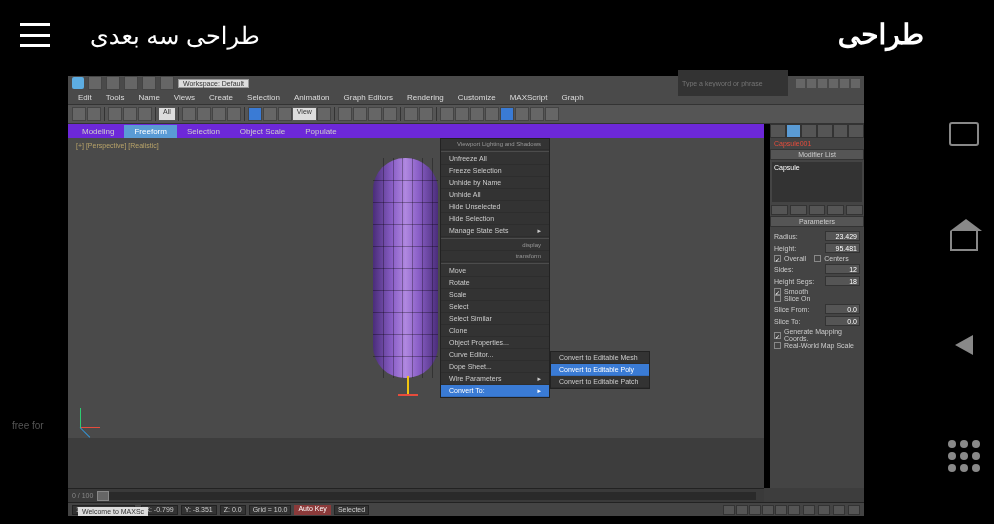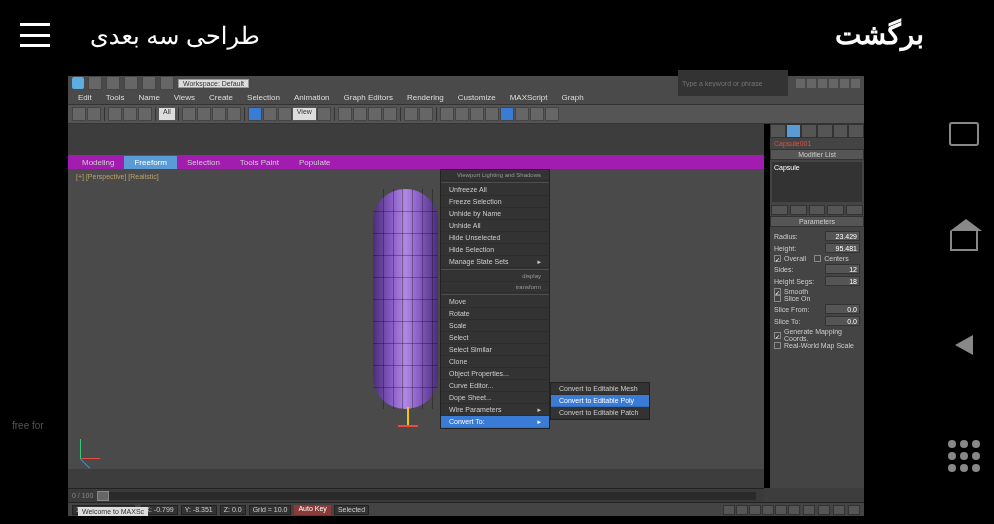--- a/index.html
+++ b/index.html
@@ -37,21 +37,21 @@
 .max-menubar span { padding: 0 6px; font-size: 8px; cursor: default; }
 
 
 .max-toolbar { height: 20px; background: #555; display: flex; align-items: center; padding: 0 4px; gap: 1px; border-top: 1px solid #333; border-bottom: 1px solid #333; }
 .tb-btn { width: 14px; height: 14px; background: #666; border: 1px solid #444; }
 .tb-btn.blue { background: #3a7bd5; }
 .tb-sep { width: 1px; height: 14px; background: #333; margin: 0 2px; }
 .tb-dd { background: #ddd; color: #333; font-size: 7px; padding: 0 4px; height: 12px; }
 
 
-.max-ribbon { height: 14px; background: #a21caf; display: flex; align-items: center; padding: 0 4px; color: #ccc; margin-top: 31px; }
+.max-ribbon { height: 14px; background: #6d28d9; display: flex; align-items: center; padding: 0 4px; color: #ccc; }
 .ribbon-tab { padding: 2px 10px; font-size: 8px; }
 .ribbon-tab.active { background: #5a9bd5; color: #fff; }
 
 
 .max-viewport { position: relative; height: 300px; background: #4a4a4a; }
 .vp-label { position: absolute; left: 8px; top: 4px; color: #b8a369; font-size: 7px; }
 .vp-axis { position: absolute; left: 12px; bottom: 10px; width: 30px; height: 30px; }
 .vp-axis .x { position: absolute; bottom: 0; left: 0; width: 20px; height: 1px; background: #e74c3c; }
 .vp-axis .y { position: absolute; bottom: 0; left: 0; width: 1px; height: 20px; background: #2ecc71; }
 .vp-axis .z { position: absolute; bottom: 0; left: 0; width: 14px; height: 1px; background: #3498db; transform: rotate(45deg); transform-origin: left; }
@@ -113,21 +113,21 @@
 <body>
 
 <div class="mobile-header">
   <div class="hamburger">
       <span></span>
       <span></span>
       <span></span>
     </div>
 </div>
 <div class="app-title-left">طراحی سه بعدی</div>
-<div class="app-title-right">برگشت</div>
+<div class="app-title-right">طراحی</div>
 
 <div class="android-nav">
   <div class="android-btn"></div>
   <div class="android-home"></div>
   <div class="android-back"></div>
   <div class="android-dots">
       <span></span>
       <span></span>
       <span></span>
       <span></span>
@@ -211,21 +211,21 @@
     <span class="tb-btn blue"></span>
     <span class="tb-btn"></span>
     <span class="tb-btn"></span>
     <span class="tb-btn"></span>
   </div>
 
   <div class="max-ribbon">
     <span class="ribbon-tab">Modeling</span>
     <span class="ribbon-tab active">Freeform</span>
     <span class="ribbon-tab">Selection</span>
-    <span class="ribbon-tab">Tools Paint</span>
+    <span class="ribbon-tab">Object Scale</span>
     <span class="ribbon-tab">Populate</span>
   </div>
 
   <div class="max-viewport">
     <div class="vp-label">[+] [Perspective] [Realistic]</div>
     <div class="viewcube"></div>
     <div class="vp-axis">
         <div class="x"></div>
         <div class="y"></div>
         <div class="z"></div>

